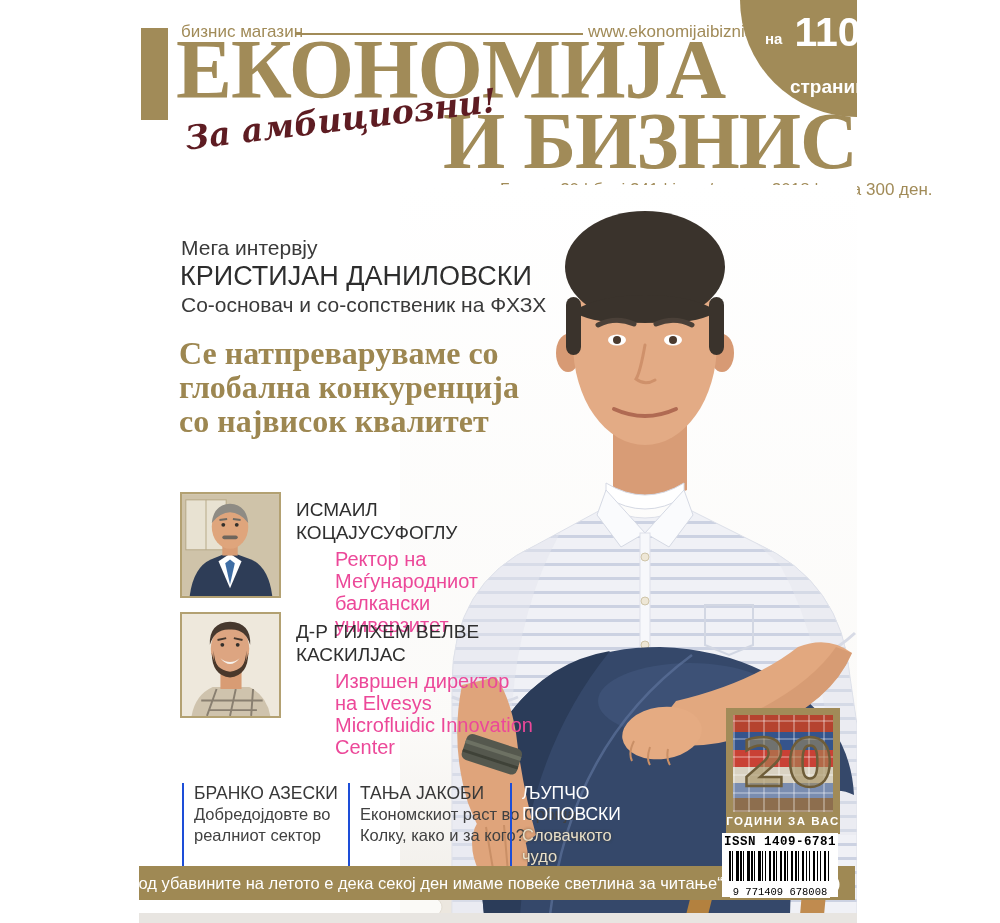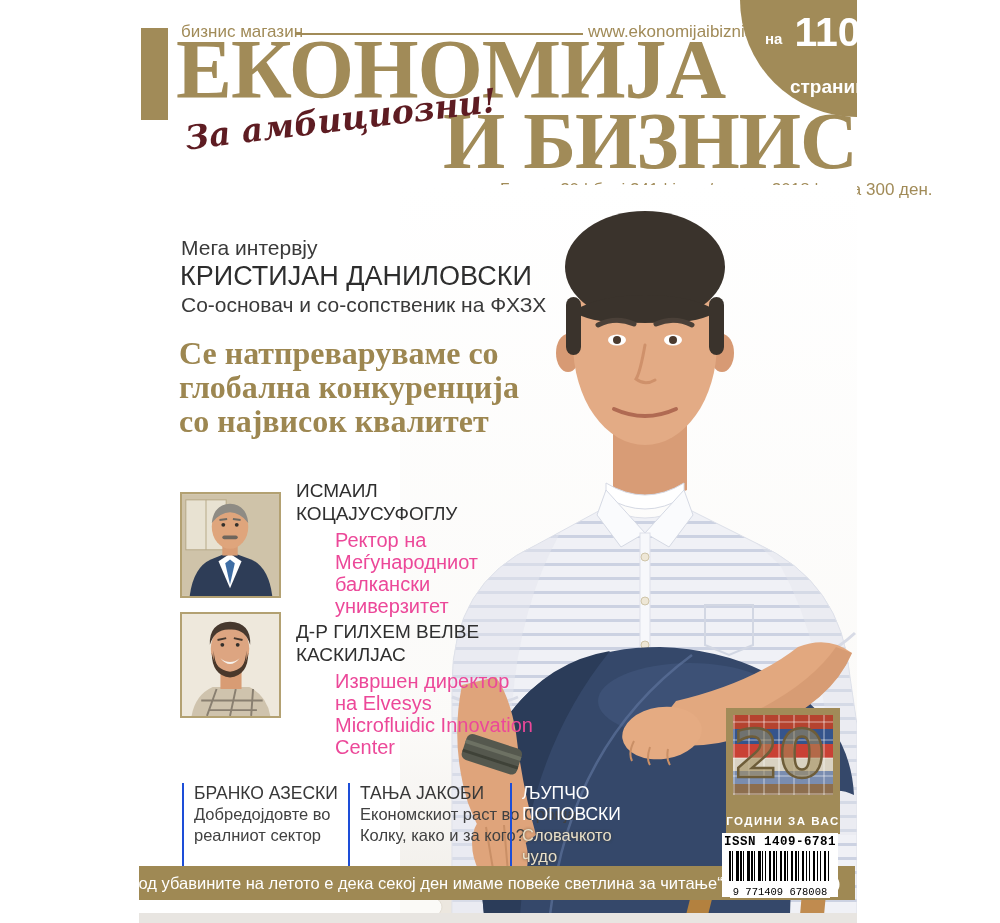--- a/index.html
+++ b/index.html
@@ -33,42 +33,42 @@
   .person-name{position:absolute;left:180px;top:261px;font-size:27px;color:#2e2e2e;z-index:2;}
   .person-role{position:absolute;left:181px;top:293px;font-size:21px;color:#3a3a3a;z-index:2;}
   .headline{position:absolute;left:179px;top:336px;font-family:"Liberation Serif","DejaVu Serif",serif;
             font-weight:bold;font-size:32px;line-height:34px;color:#9d8751;z-index:2;}
 
   
   .feature-photo{position:absolute;left:180px;width:101px;height:106px;border:2px solid #b3a172;
                  box-sizing:border-box;z-index:2;background:#eee;}
   .fp1{top:492px;} .fp2{top:612px;}
   .feature-text{position:absolute;left:296px;width:240px;z-index:2;}
-  .ft1{top:479px;} .ft2{top:620px;}
+  .ft1{top:498px;} .ft2{top:620px;}
   .feature-name{font-size:19px;line-height:23px;color:#2f2f2f;}
   .feature-role{font-size:20px;line-height:22px;color:#ec4899;margin-top:4px;margin-left:39px;}
 
   
   .bf{position:absolute;top:783px;border-left:2px solid #1d4ed8;padding-left:10px;height:84px;z-index:3;}
   .bf1{left:182px;width:160px;}
   .bf2{left:348px;width:228px;}
   .bf3{left:510px;width:100px;}
   .bf-name{font-size:17.5px;line-height:21px;color:#383838;}
   .bf-title{font-size:16.5px;line-height:21px;color:#414141;}
   .bf3 .bf-name{color:#ffffff;}
   .bf3 .bf-title{color:#e8dfc8;text-shadow:0 0 3px rgba(60,50,30,.7);}
 
   
   .anniv{position:absolute;left:726px;top:708px;width:114px;height:126px;background:#a18b58;z-index:5;}
-  .anniv-collage{position:absolute;left:7px;top:7px;width:100px;height:80px;
+  .anniv-collage{position:absolute;left:7px;top:7px;width:100px;height:97px;
     background:
       repeating-linear-gradient(0deg, rgba(255,255,255,.28) 0 2px, transparent 2px 18px),
       repeating-linear-gradient(90deg, rgba(255,255,255,.3) 0 2px, transparent 2px 15px),
       linear-gradient(180deg,#b5432f 0 18%,#35548c 18% 36%,#c94135 36% 54%,#d9d2c2 54% 70%,#7a8db0 70% 86%,#8d6e4e 86% 100%);
-    display:flex;align-items:center;justify-content:flex-start;}
+    display:flex;align-items:center;justify-content:flex-end;}
   .anniv-num{font-family:"DejaVu Sans",sans-serif;font-size:66px;font-weight:bold;line-height:1;
     color:rgba(161,139,88,.55);-webkit-text-stroke:2.5px #6e5d39;}
   .anniv-label{position:absolute;bottom:7px;left:0;width:100%;text-align:center;color:#fff;
     font-size:11.5px;font-weight:bold;letter-spacing:1.5px;}
 
   
   .barcode-box{position:absolute;left:722px;top:833px;width:116px;height:64px;background:#fff;
                z-index:6;text-align:center;}
   .issn{font-family:"Liberation Mono","DejaVu Sans Mono",monospace;font-size:12.5px;font-weight:bold;
         color:#000;margin-top:2px;letter-spacing:0.5px;}

